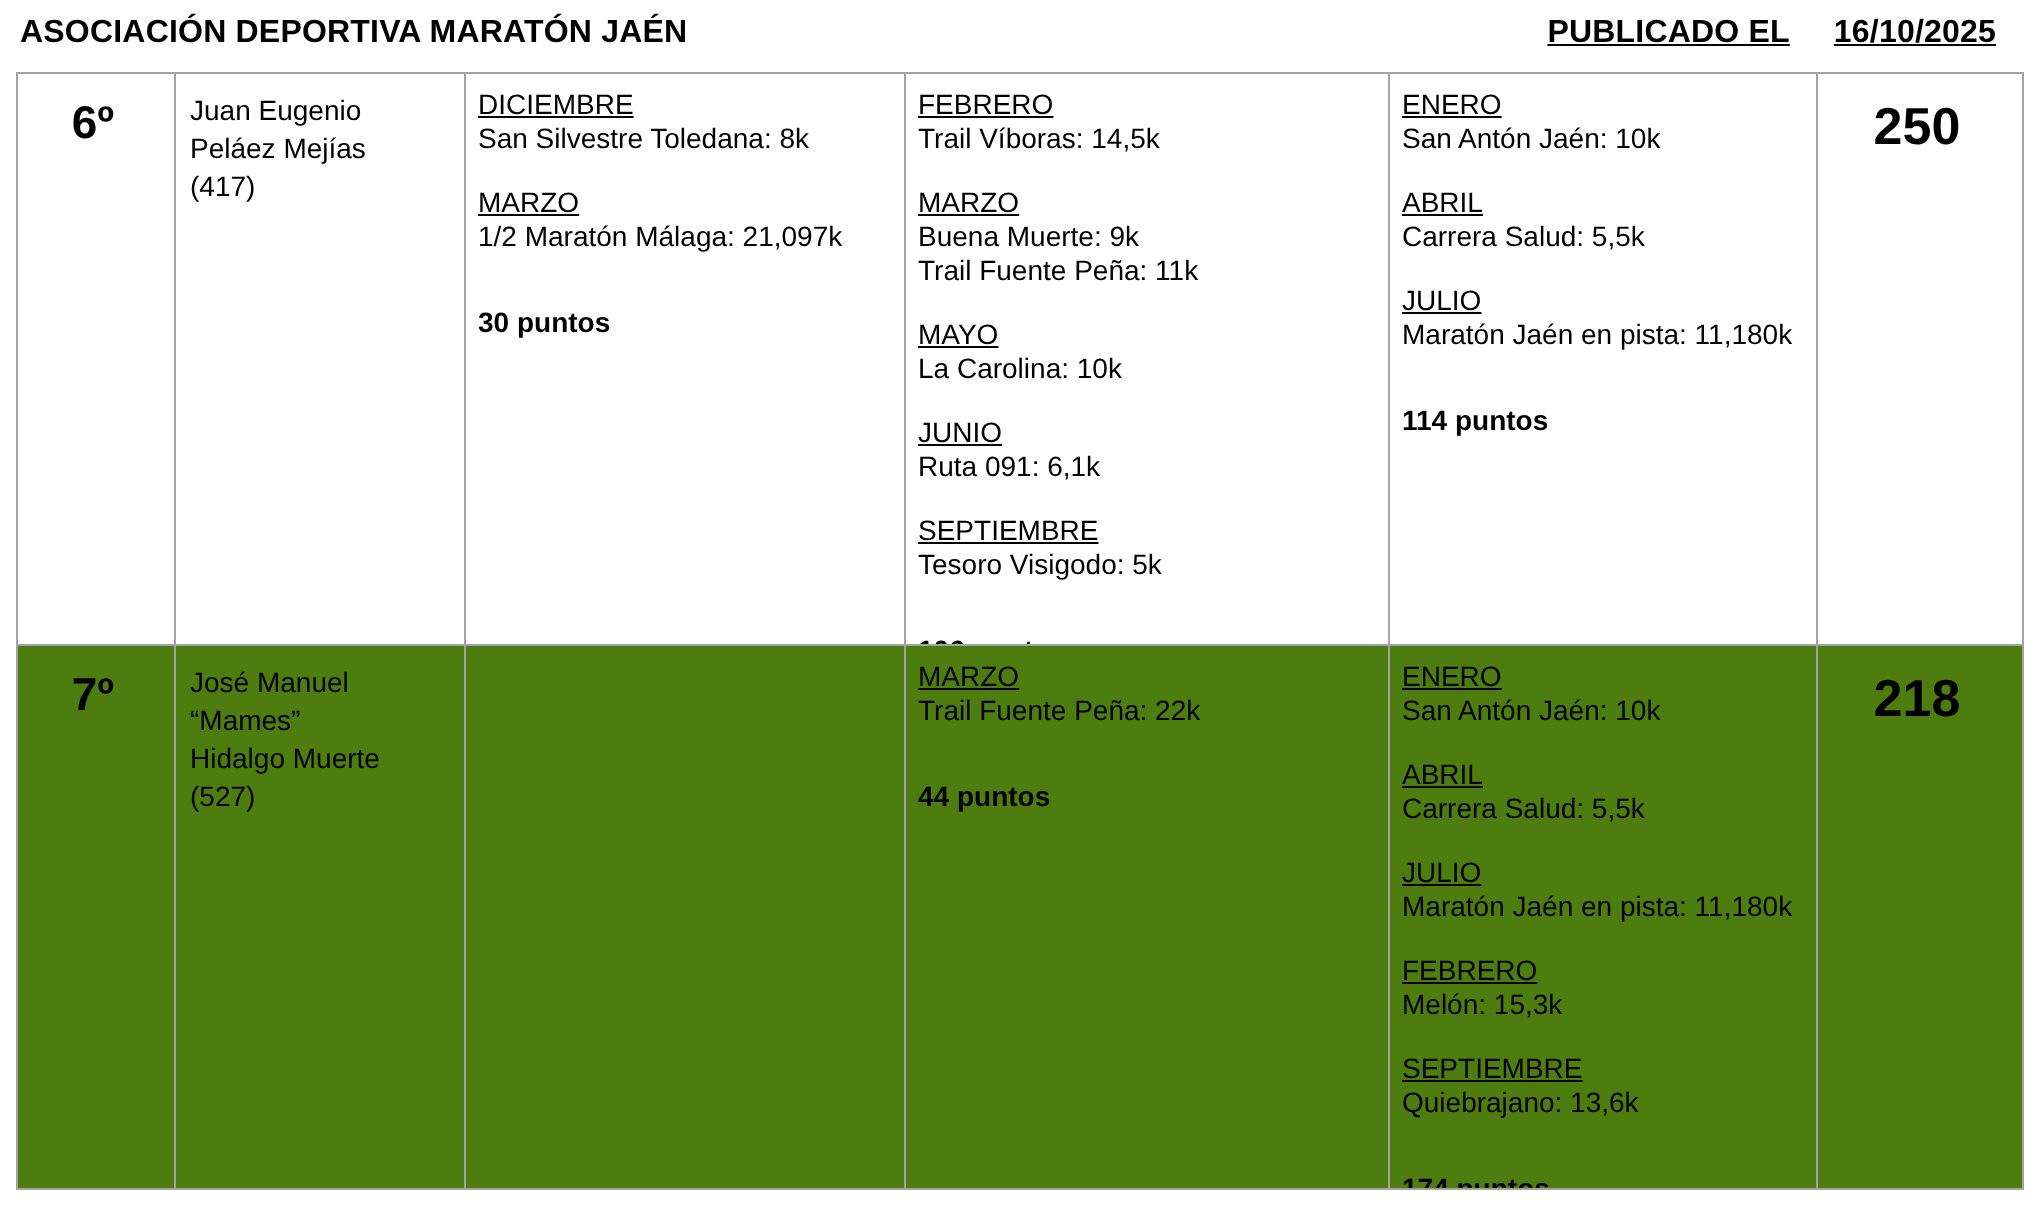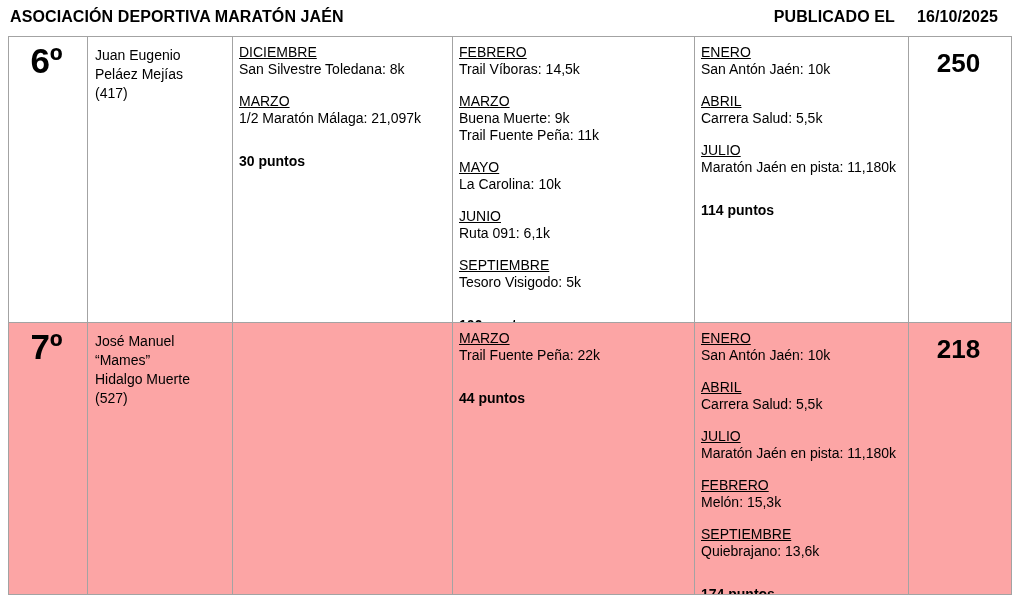--- a/index.html
+++ b/index.html
@@ -15,45 +15,45 @@
   .page-header {
     position: absolute;
     top: 8px; left: 10px; right: 20px;
     display: flex;
     justify-content: space-between;
     align-items: baseline;
     font-weight: bold;
     font-size: 16px;
     letter-spacing: 0.1px;
   }
-  .pub-wrap { display: flex; align-items: flex-end; }
+  .pub-wrap { display: flex; align-items: flex-end; text-decoration: underline; }
   .pub-date { margin-left: 22px; }
   
   .ranking-table {
     position: absolute;
     left: 8px; top: 36px;
     border: 1px solid #a3a3a3;
     background: #fff;
   }
   .t-row {
     display: grid;
     grid-template-columns: 79px 145px 220px 242px 214px 102px;
   }
   .t-row.row-0 { height: 286px; border-bottom: 1px solid #a3a3a3; }
-  .t-row.row-1 { height: 271px; background: #fca5a5; }
+  .t-row.row-1 { height: 271px; background: #4d7c0f; }
   .cell {
     border-right: 1px solid #a3a3a3;
     padding: 7px 9px 6px 6px;
     font-size: 14px;
     line-height: 17px;
     overflow: hidden;
   }
   .cell:last-child { border-right: none; }
   .pos-cell {
-    font-size: 35px;
+    font-size: 23px;
     font-weight: bold;
     text-align: center;
     padding-top: 6px;
     line-height: 36px;
   }
   .name-cell { line-height: 19px; padding-top: 9px; padding-left: 7px; }
   .total-cell {
     font-size: 26px;
     font-weight: bold;
     text-align: center;

